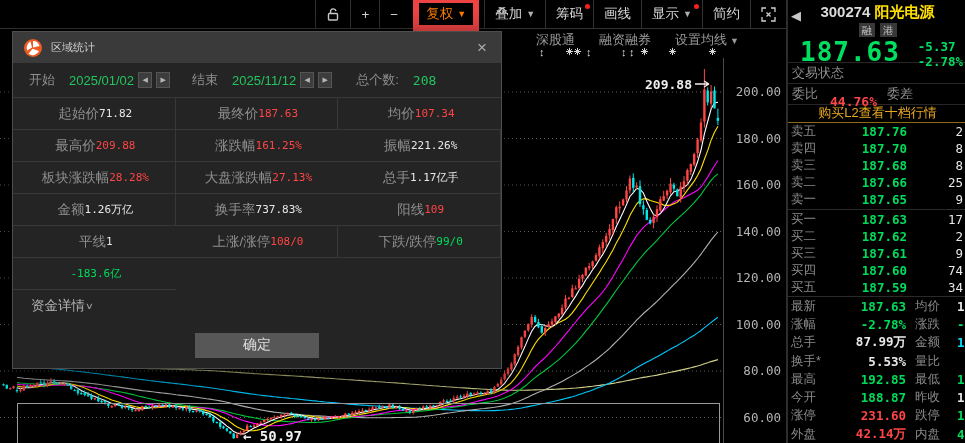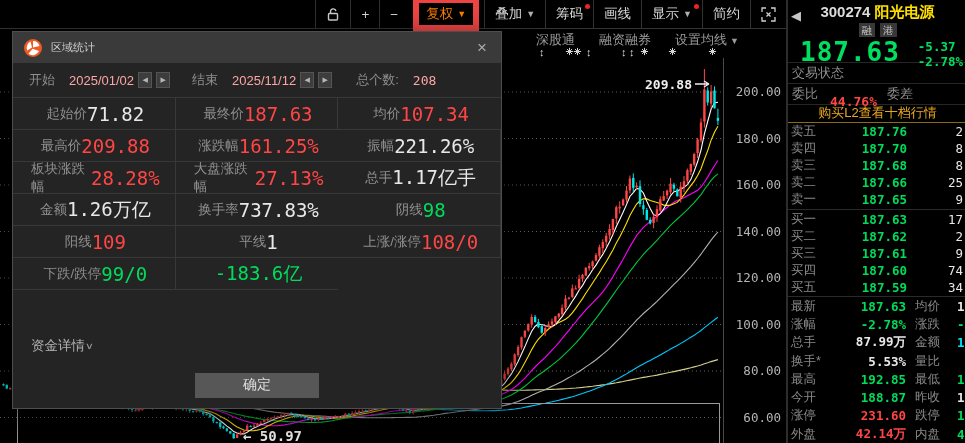--- a/index.html
+++ b/index.html
@@ -29,30 +29,30 @@
   .suffix{font-size:8px;letter-spacing:-1px;margin-left:3px;color:#d8d8d8;}
 
   
   #modal{position:absolute;left:12px;top:31px;width:488px;z-index:30;background:#242424;
          border:1px solid #4e4e4e;box-shadow:0 8px 28px rgba(0,0,0,.65);}
   .m-title{height:31px;background:#3a3a3a;display:flex;align-items:center;padding:0 10px;gap:8px;}
   .m-title .t{color:#cfcfcf;font-size:11px;}
   .m-close{margin-left:auto;color:#aaa;font-size:17px;line-height:17px;padding:0 4px;}
   .m-filter{height:34px;display:flex;align-items:center;padding:0 16px;color:#8f8f8f;font-size:13px;
             border-bottom:1px solid #383838;}
-  .m-filter .val{color:#fca5a5;margin-left:14px;}
+  .m-filter .val{color:#22c55e;margin-left:14px;}
   .stepper{width:12px;height:14px;background:#3d3d3d;border:1px solid #555;color:#b5b5b5;
            font-size:7px;display:inline-flex;align-items:center;justify-content:center;margin-left:4px;}
   .m-grid{display:grid;grid-template-columns:1fr 1fr 1fr;}
   .m-cell{height:31px;border-bottom:1px solid #383838;display:flex;align-items:center;
           justify-content:center;padding:0 15px 0 18px;font-size:13.5px;}
   .m-cell.bR{border-right:1px solid #383838;}
   .m-cell .lb{color:#8f8f8f;}
-  .m-cell .vl{font-size:19px;}
-  .m-detail{height:32px;display:flex;align-items:center;gap:0;padding:0 18px;color:#b2b2b2;font-size:13.5px;margin-top:40px;}
+  .m-cell .vl{font-size:11px;}
+  .m-detail{height:32px;display:flex;align-items:center;gap:0;padding:0 18px;color:#b2b2b2;font-size:13.5px;}
   .m-detail .chev{color:#9a9a9a;font-size:12px;transform:scaleY(.75);}
   .m-footer{height:46px;display:flex;align-items:center;justify-content:center;}
   .m-btn{width:124px;height:25px;background:#575757;color:#ddd;font-size:14px;
          display:flex;align-items:center;justify-content:center;}
 
   
   #panel{position:absolute;left:786px;top:0;width:179px;height:443px;z-index:20;background:#000;
          border-left:2px solid #2d2d2d;overflow:hidden;}
   .p-head{position:relative;height:62px;}
   .back{position:absolute;left:3px;top:8px;color:#c8c8c8;font-size:13px;}
@@ -706,24 +706,20 @@
         </div>
         <div class="m-cell bR">
           <span class="lb">金额</span>
           <span class="vl mono v-white">1.26万亿</span>
         </div>
         <div class="m-cell">
           <span class="lb">换手率</span>
           <span class="vl mono v-white">737.83%</span>
         </div>
         <div class="m-cell bR">
-          <span class="lb">阴线</span>
-          <span class="vl mono v-down">98</span>
-        </div>
-        <div class="m-cell bR">
           <span class="lb">阳线</span>
           <span class="vl mono v-up">109</span>
         </div>
         <div class="m-cell">
           <span class="lb">平线</span>
           <span class="vl mono v-white">1</span>
         </div>
         <div class="m-cell bR">
           <span class="lb">上涨/涨停</span>
           <span class="vl mono v-up">108/0</span>

